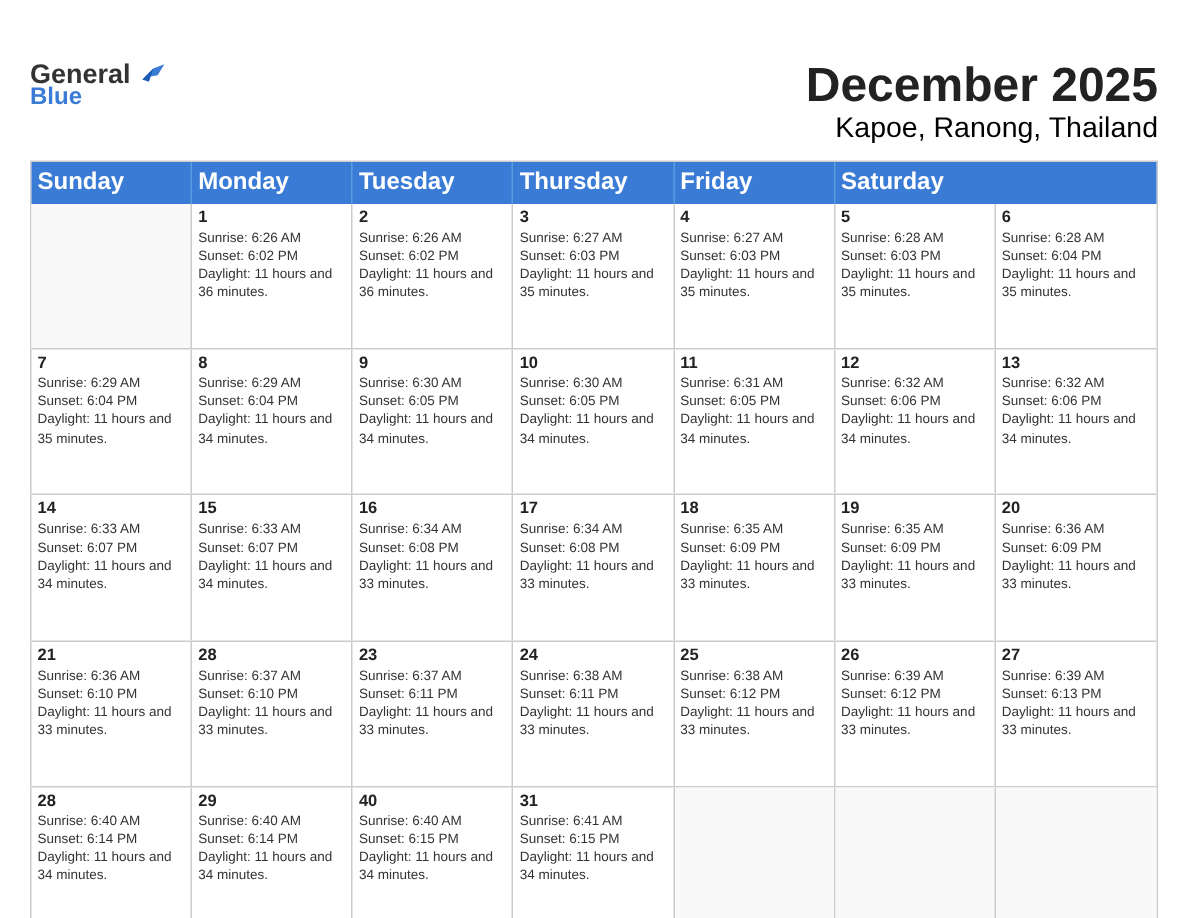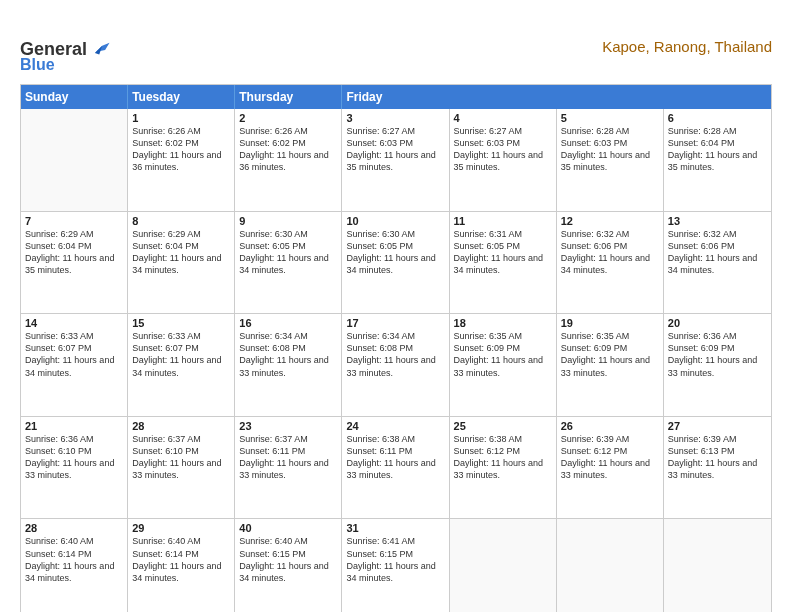--- a/index.html
+++ b/index.html
@@ -40,37 +40,37 @@
     }
     .title-section {
       text-align: right;
     }
     .month-title {
       font-size: 32px;
       font-weight: bold;
       color: #222;
     }
     .location {
-      font-size: 15px;
-      color: #a16207;
+      font-size: 19px;
+      color: #000000;
     }
     .calendar {
       flex: 1;
       display: flex;
       flex-direction: column;
       border: 1px solid #ccc;
     }
     .cal-header {
       display: grid;
       grid-template-columns: repeat(7, 1fr);
       background: #3a7bd5;
     }
     .cal-header-cell {
       color: #fff;
-      font-size: 12px;
+      font-size: 16px;
       font-weight: bold;
       padding: 5px 4px;
       text-align: left;
       border-right: 1px solid #5a9be0;
     }
     .cal-header-cell:last-child {
       border-right: none;
     }
     .cal-body {
       flex: 1;
@@ -120,30 +120,33 @@
       <div class="logo-text">
         <span style="font-size:18px;font-weight:bold;color:#333;">General</span>
         <svg class="logo-icon" viewBox="0 0 30 25" xmlns="http://www.w3.org/2000/svg">
           <polygon points="8,18 18,8 28,4 22,14 12,16" fill="#3a7bd5"></polygon>
           <polygon points="8,18 18,8 14,20" fill="#1a5bb5"></polygon>
         </svg>
       </div>
       <span style="font-size:16px;font-weight:bold;color:#3a7bd5;margin-top:-4px;">Blue</span>
     </div>
     <div class="title-section">
+      <div class="month-title">December 2025</div>
       <div class="location">Kapoe, Ranong, Thailand</div>
     </div>
   </div>
 
   <div class="calendar">
     <div class="cal-header" id="cal-header">
         <div class="cal-header-cell">Sunday</div>
+        <div class="cal-header-cell">Monday</div>
         <div class="cal-header-cell">Tuesday</div>
         <div class="cal-header-cell">Thursday</div>
         <div class="cal-header-cell">Friday</div>
+        <div class="cal-header-cell">Saturday</div>
       </div>
     <div class="cal-body" id="cal-body">
         <div class="cal-row">
           <div class="cal-cell empty"></div>
           <div class="cal-cell">
             <div class="day-num">1</div>
             <div class="day-info">Sunrise: 6:26 AM<br>Sunset: 6:02 PM<br>Daylight: 11 hours and<br>36 minutes.</div>
           </div>
           <div class="cal-cell">
             <div class="day-num">2</div>

